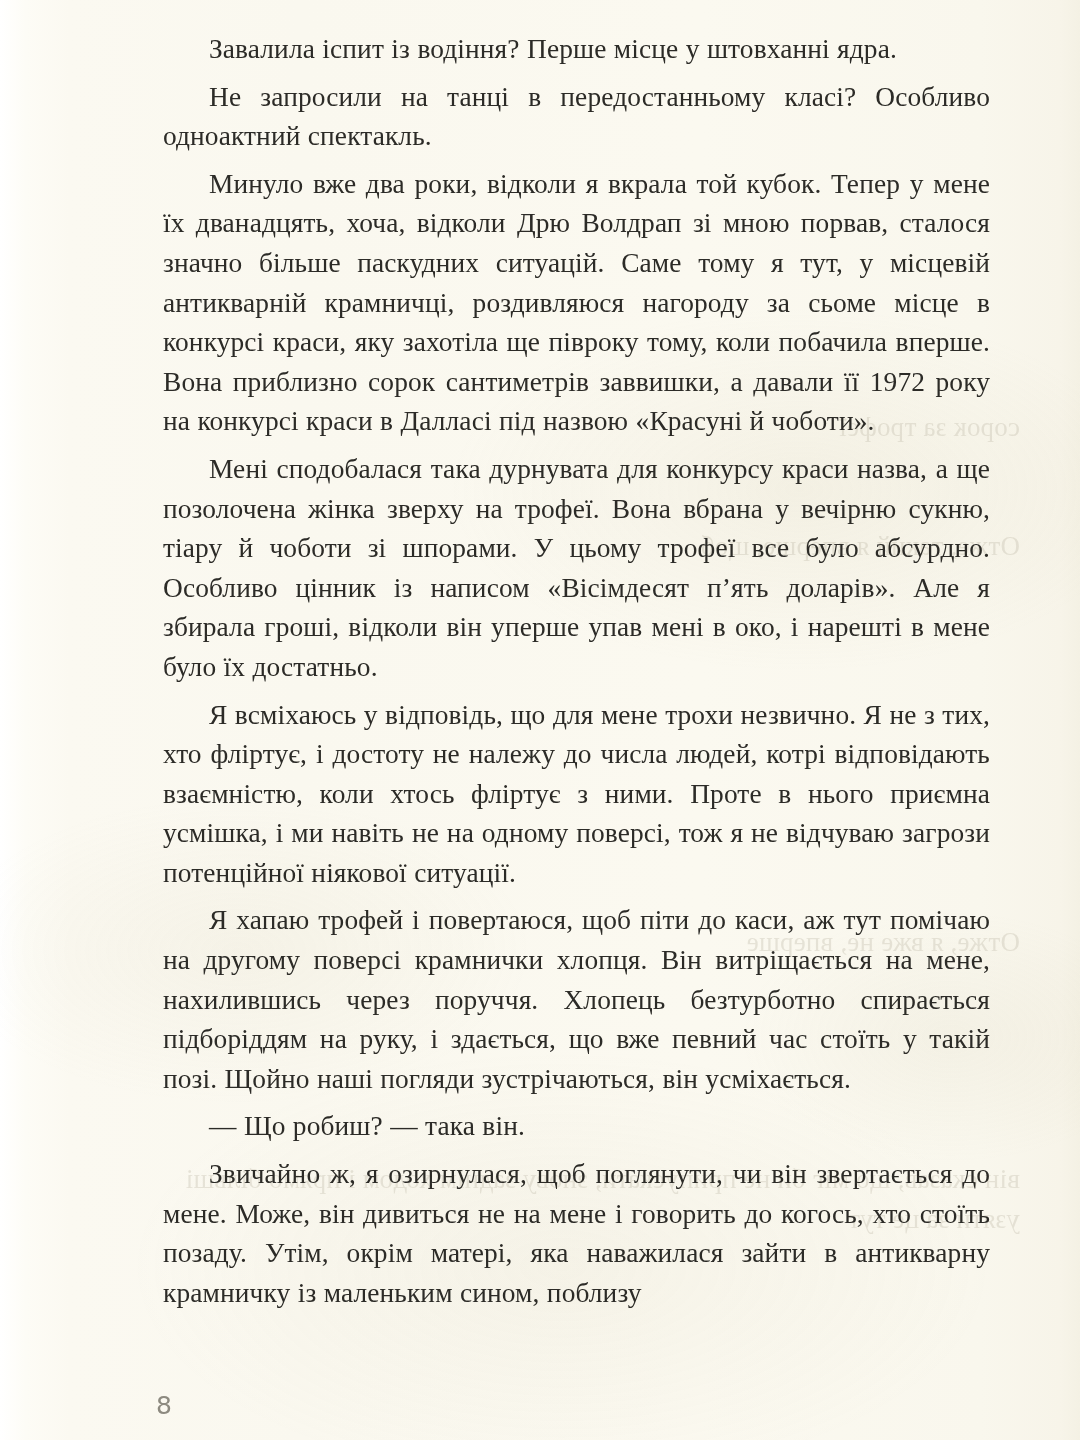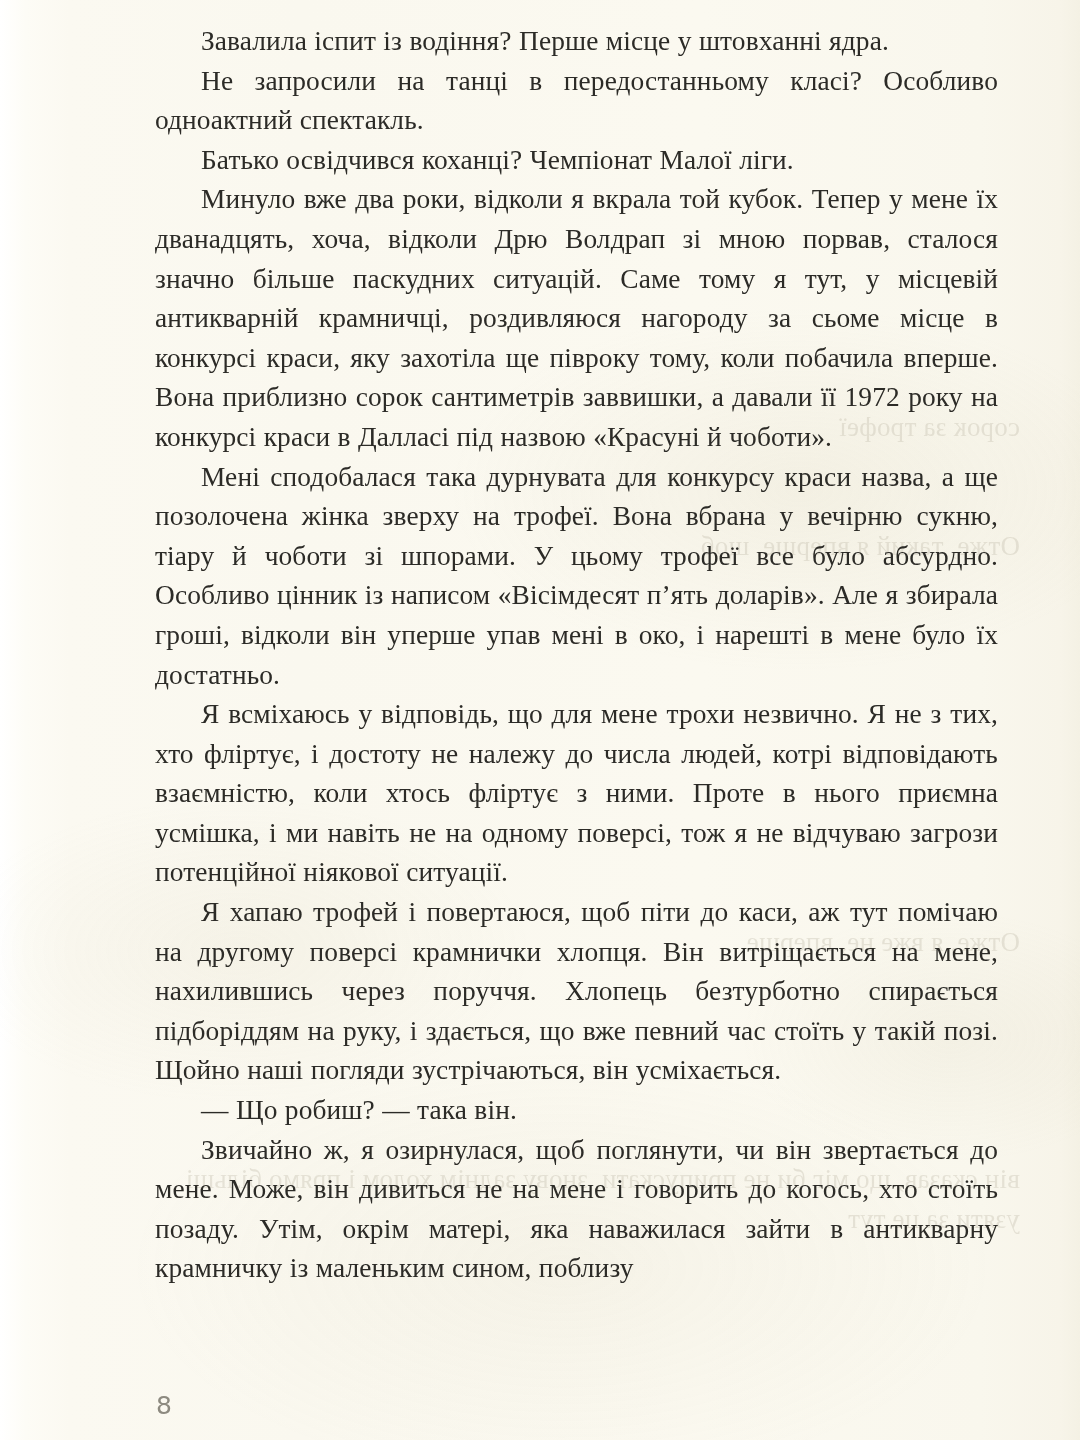--- a/index.html
+++ b/index.html
@@ -74,21 +74,21 @@
     line-height: 39.6px;
     color: #2c2b27;
     text-align: justify;
     text-align-last: left;
     letter-spacing: 0.12px;
     word-spacing: 0.4px;
     z-index: 2;
   }
 
   .textblock p {
-    margin: 0;
+    margin: 8px;
     text-indent: 46px;
     hyphens: manual;
   }
 
   .page-number {
     position: absolute;
     left: 156px;
     top: 1391px;
     font-family: "DejaVu Sans", "Liberation Sans", sans-serif;
     font-size: 25px;
@@ -103,21 +103,20 @@
 <div class="page">
 
   <div class="bleed b1">сорок за трофеї</div>
   <div class="bleed b2">Отже, такий я вперше, щоб</div>
   <div class="bleed b3">Отже, я вже не, вперше</div>
   <div class="bleed b4">він сказав, що міг би не припускати, знову заднім ходом і прямо більші узяти за це тут</div>
 
   <div class="textblock">
     <p>Завалила іспит із водіння? Перше місце у штовханні ядра.</p>
     <p>Не запросили на танці в передостанньому класі? Особливо одноактний спектакль.</p>
-    <p>Батько освідчився коханці? Чемпіонат Малої ліги.</p>
     <p>Минуло вже два роки, відколи я вкрала той кубок. Тепер у мене їх дванадцять, хоча, відколи Дрю Волдрап зі мною порвав, сталося значно більше паскудних ситуацій. Саме тому я тут, у місцевій антикварній крамничці, роздивляюся нагороду за сьоме місце в конкурсі краси, яку захотіла ще півроку тому, коли побачила вперше. Вона приблизно сорок сантиметрів заввишки, а давали її 1972 року на конкурсі краси в Далласі під назвою «Красуні й чоботи».</p>
     <p>Мені сподобалася така дурнувата для конкурсу краси назва, а ще позолочена жінка зверху на трофеї. Вона вбрана у вечірню сукню, тіару й чоботи зі шпорами. У цьому трофеї все було абсурдно. Особливо цінник із написом «Вісімдесят п’ять доларів». Але я збирала гроші, відколи він уперше упав мені в око, і нарешті в мене було їх достатньо.</p>
     <p>Я всміхаюсь у відповідь, що для мене трохи незвично. Я не з тих, хто фліртує, і достоту не належу до числа людей, котрі відповідають взаємністю, коли хтось фліртує з ними. Проте в нього приємна усмішка, і ми навіть не на одному поверсі, тож я не відчуваю загрози потенційної ніякової ситуації.</p>
     <p>Я хапаю трофей і повертаюся, щоб піти до каси, аж тут помічаю на другому поверсі крамнички хлопця. Він витріщається на мене, нахилившись через поруччя. Хлопець безтурботно спирається підборіддям на руку, і здається, що вже певний час стоїть у такій позі. Щойно наші погляди зустрічаються, він усміхається.</p>
     <p>— Що робиш? — така він.</p>
     <p>Звичайно ж, я озирнулася, щоб поглянути, чи він звертається до мене. Може, він дивиться не на мене і говорить до когось, хто стоїть позаду. Утім, окрім матері, яка наважилася зайти в антикварну крамничку із маленьким сином, поблизу</p>
   </div>
 
   <div class="page-number">8</div>
 

